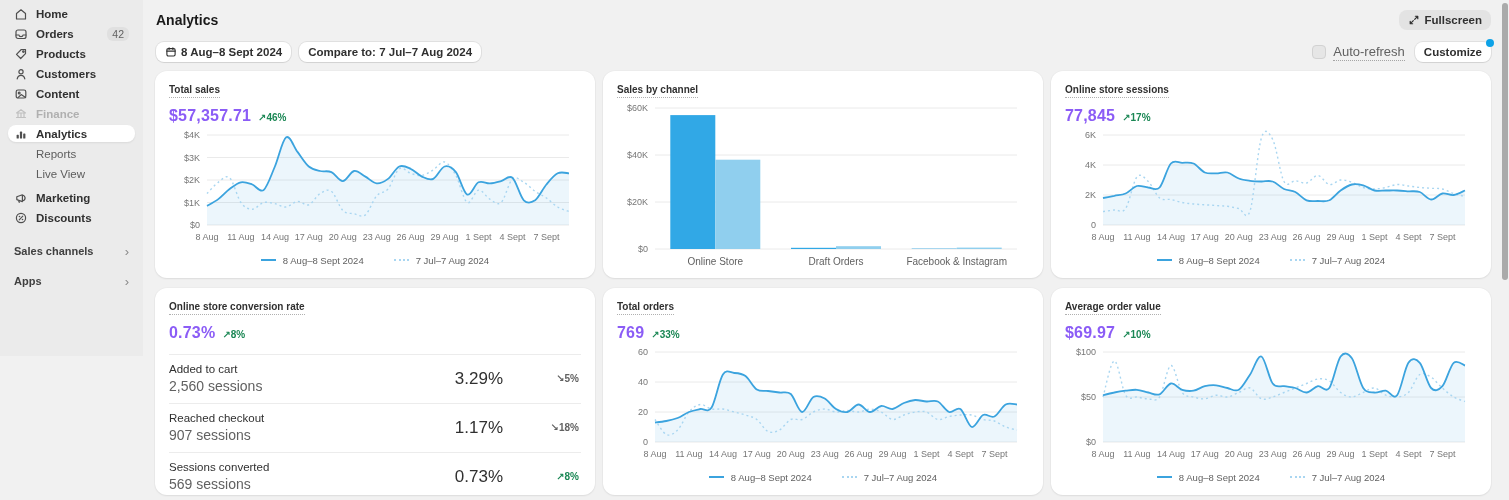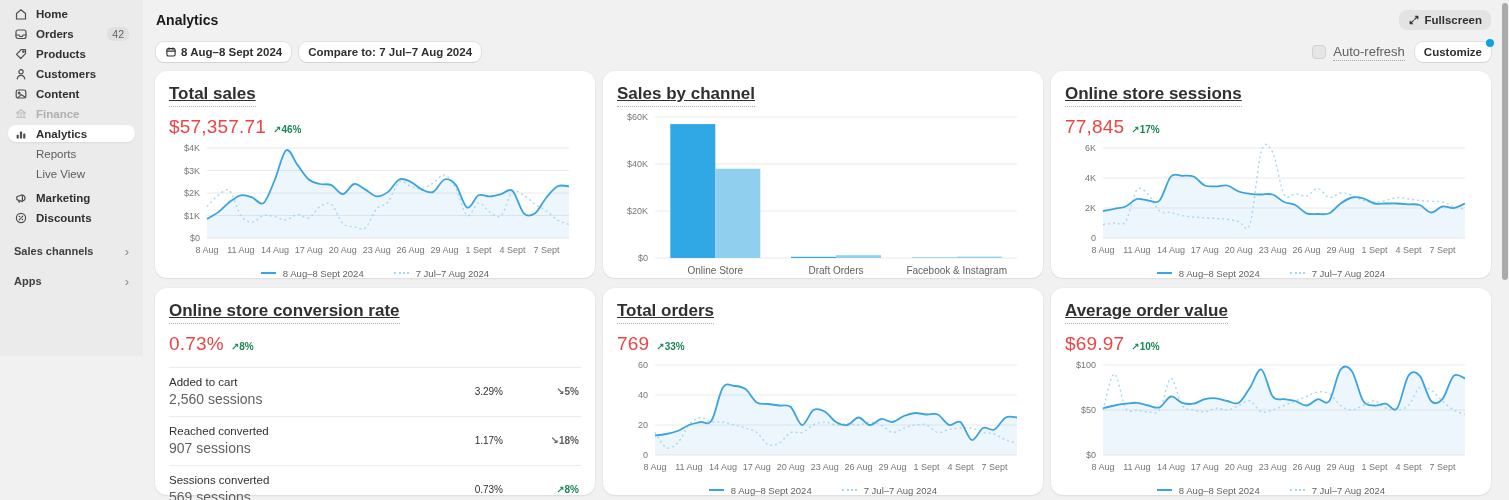--- a/index.html
+++ b/index.html
@@ -50,44 +50,44 @@
   .customize-wrap { position:relative; }
   .notif-dot { position:absolute; top:-3px; right:-3px; width:8px; height:8px;
     border-radius:50%; background:#0da2e7; }
 
   
   .grid { display:grid; grid-template-columns:440px 440px 440px;
     grid-template-rows:207px 207px; gap:10px 8px; margin:9px 18px 0 12px; }
   .card { background:#ffffff; border-radius:12px;
     box-shadow:0 1px 2px rgba(0,0,0,.07),0 0 0 1px rgba(0,0,0,.02);
     padding:13px 14px 4px 14px; display:flex; flex-direction:column; }
-  .card-title { font-size:17px; font-weight:600; color:#303030; align-self:flex-start;
-    border-bottom:1px dotted #b0b0b0; padding-bottom:2px; cursor:pointer;text-decoration:underline; }
+  .card-title { font-size:10px; font-weight:600; color:#303030; align-self:flex-start;
+    border-bottom:1px dotted #b0b0b0; padding-bottom:2px; cursor:pointer; }
   .value-row { display:flex; align-items:baseline; gap:7px; margin-top:9px; }
-  .big-value { font-size:19px; font-weight:400; color:#ef4444; letter-spacing:.2px; }
+  .big-value { font-size:16px; font-weight:700; color:#8b5cf6; letter-spacing:.2px; }
   .chg { font-size:10px; font-weight:700; }
   [data-dir="up"] { color:#1a8754; }
   [data-dir="down"] { color:#616161; }
   .chart { flex:1; min-height:0; position:relative; }
   .chart svg { display:block; }
   .chart text.ax { font-size:9px; fill:#767676; font-family:"Liberation Sans",sans-serif; }
   .chart text.axc { font-size:10px; fill:#616161; font-family:"Liberation Sans",sans-serif; }
   .legend { display:flex; justify-content:center; align-items:center; gap:7px;
     height:22px; font-size:9.5px; color:#616161; }
   .legend .sp { width:16px; }
   .lg-solid { width:15px; border-top:2px solid #3ba3de; }
   .lg-dotted { width:15px; border-top:2px dotted #a9d6f1; }
 
   
   .cr-rows { margin-top:12px; }
   .cr-row { display:grid; grid-template-columns:1fr 70px 78px; align-items:center;
     border-top:1px solid #ececec; padding:8px 0 9px 0; }
   .cr-label { font-size:11.5px; color:#303030; }
   .cr-sessions { font-size:14px; color:#616161; margin-top:3px; }
-  .cr-rate { font-size:10px; color:#303030; text-align:right; }
+  .cr-rate { font-size:17px; color:#303030; text-align:right; }
   .cr-chg { font-size:10px; font-weight:700; text-align:right; padding-right:2px; }
 
   
   .scrollbar { position:absolute; right:1px; top:3px; width:6px; height:277px;
     border-radius:3px; background:#9d9d9d; opacity:.85; }
 
   svg.icn { stroke:#4f4f4f; fill:none; stroke-width:1.2; stroke-linecap:round; stroke-linejoin:round; }
   svg.icn .fil { fill:#4f4f4f; stroke:none; }
 </style>
 </head>
@@ -356,21 +356,21 @@
         <div class="cr-row">
           <div>
             <div class="cr-label">Added to cart</div>
             <div class="cr-sessions">2,560 sessions</div>
           </div>
           <div class="cr-rate">3.29%</div>
           <div class="cr-chg" data-dir="down">↘5%</div>
         </div>
         <div class="cr-row">
           <div>
-            <div class="cr-label">Reached converted</div>
+            <div class="cr-label">Reached checkout</div>
             <div class="cr-sessions">907 sessions</div>
           </div>
           <div class="cr-rate">1.17%</div>
           <div class="cr-chg" data-dir="down">↘18%</div>
         </div>
         <div class="cr-row">
           <div>
             <div class="cr-label">Sessions converted</div>
             <div class="cr-sessions">569 sessions</div>
           </div>

